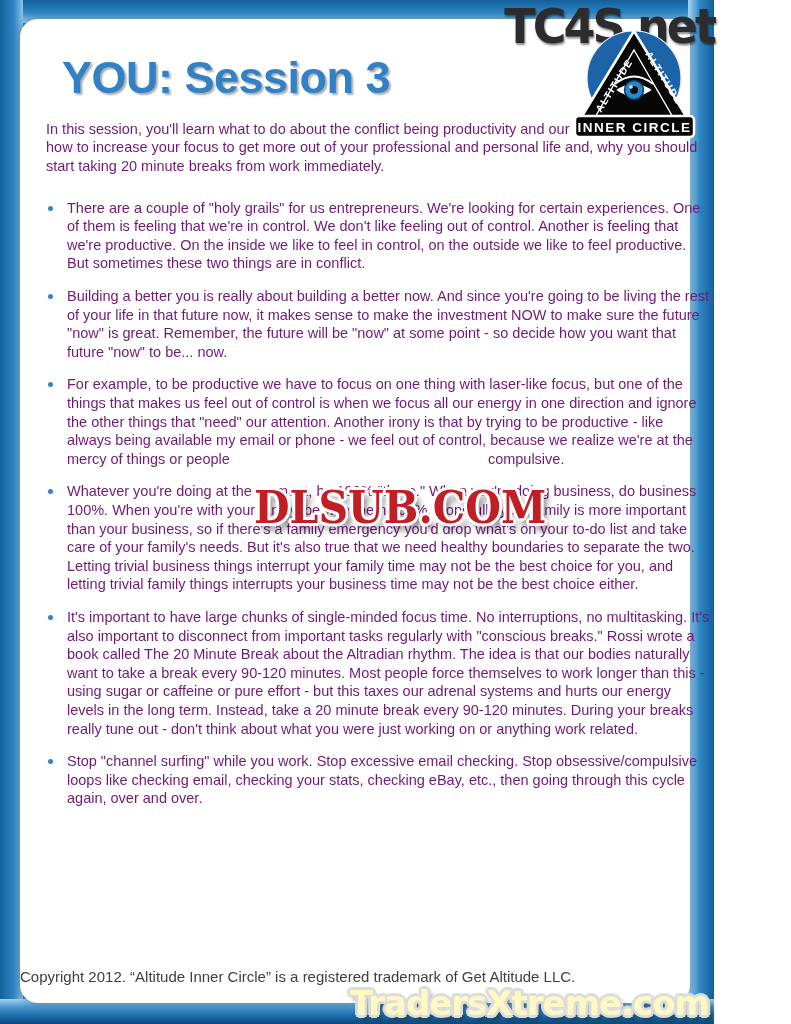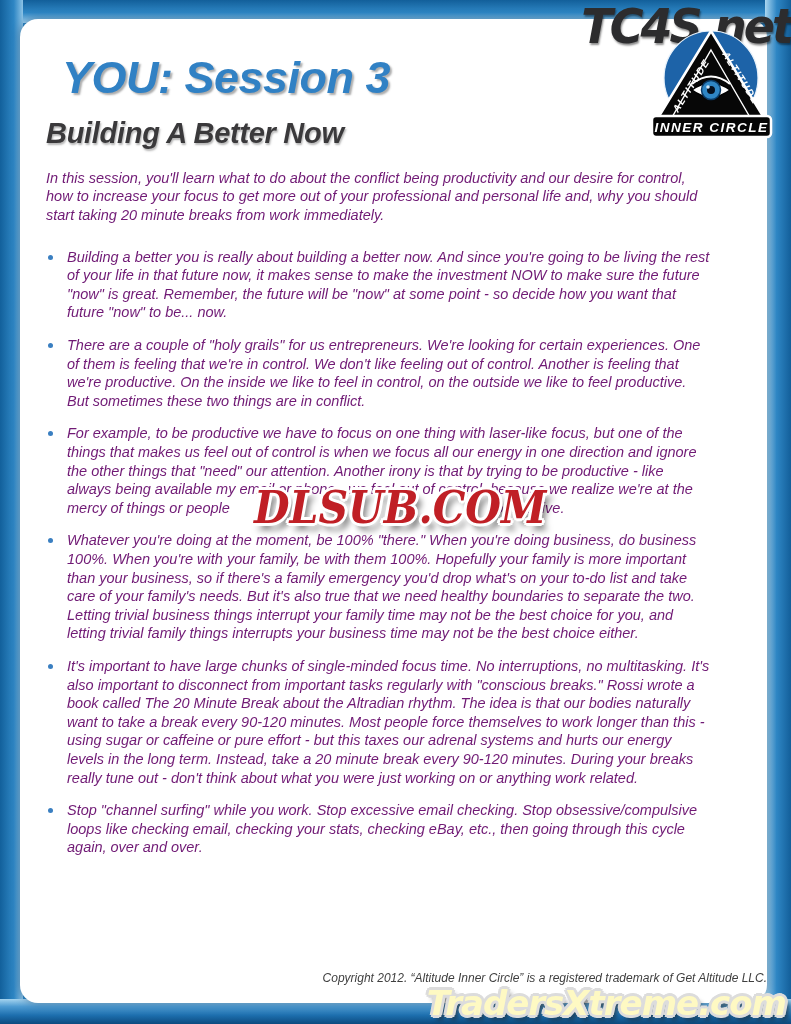--- a/index.html
+++ b/index.html
@@ -1,19 +1,19 @@
 <!DOCTYPE html>
 <html><head>
 <meta charset="utf-8">
 <style>
   html,body { margin:0; padding:0; }
   body { width:791px; height:1024px; overflow:hidden; background:#ffffff;
          font-family:"Liberation Sans", sans-serif; }
 
-  .frame { position:relative; width:791px; height:1024px; background:#2e86c4;font-style:italic; }
+  .frame { position:relative; width:714px; height:1024px; background:#2e86c4; }
 
   
   .b-top    { position:absolute; top:0; left:0; right:0; height:23px;
               background:linear-gradient(to bottom,#125f9a 0%,#2e86c4 55%,#9ccfee 100%); }
   .b-left   { position:absolute; top:0; bottom:0; left:0; width:23px;
               background:linear-gradient(to right,#12609b 0%,#2e86c4 60%,#8cc3e6 100%); }
   .b-right  { position:absolute; top:0; bottom:0; right:0; width:26px;
               background:linear-gradient(to left,#135f9a 0%,#2e86c4 55%,#aad6f0 100%); }
   .b-bottom { position:absolute; bottom:0; left:0; right:0; height:25px;
               background:linear-gradient(to bottom,#a5d4ef 0%,#4e9bd2 30%,#1d6fae 65%,#0c4a7e 100%); }
@@ -56,22 +56,22 @@
   .wm-traders { position:absolute; bottom:1px; right:5px; z-index:6;
               font-family:"DejaVu Sans", sans-serif; font-weight:bold;
               font-size:34px; color:#fef9c3; letter-spacing:-1px;
               text-shadow:
                 -2px -2px 0 #dcdcdc, 2px -2px 0 #dcdcdc, -2px 2px 0 #dcdcdc, 2px 2px 0 #dcdcdc,
                 -3px 0 0 #dcdcdc, 3px 0 0 #dcdcdc, 0 3px 0 #dcdcdc, 0 -3px 0 #dcdcdc,
                 4px 5px 5px rgba(30,30,30,.65); }
 
   .logo { position:absolute; top:27px; right:16px; width:127px; height:113px; z-index:5; }
 
-  .footer { position:absolute; bottom:18px; left:0; right:0; text-align:right;
-            font-size:12px; color:#3f3f3f; }
+  .footer { position:absolute; bottom:18px; left:0; right:0; text-align:left;
+            font-size:15px; color:#3f3f3f; }
 </style>
 </head>
 <body>
 
 <div class="frame">
 
   <div class="b-top"></div>
   <div class="b-left"></div>
   <div class="b-right"></div>
   <div class="b-bottom"></div>
@@ -91,30 +91,29 @@
     </g>
     <text transform="translate(30,86) rotate(-58)" fill="#ffffff" font-size="10" font-weight="bold" letter-spacing="1.5" font-family="Liberation Sans, sans-serif">ALTITUDE</text>
     <text transform="translate(74,27) rotate(58)" fill="#ffffff" font-size="10" font-weight="bold" letter-spacing="1.5" font-family="Liberation Sans, sans-serif">ALTITUDE</text>
     <rect x="4" y="89" width="119" height="21" rx="4" fill="#050505" stroke="#ffffff" stroke-width="2.5"></rect>
     <text x="63.5" y="104.5" text-anchor="middle" fill="#ffffff" font-size="13.5" font-weight="bold" letter-spacing="1.5" font-family="Liberation Sans, sans-serif">INNER CIRCLE</text>
   </svg>
 
   <div class="page">
 
     <h1 class="title">YOU: Session 3</h1>
-    <h2 class="subtitle">Building A Better Now</h2>
 
     <p class="bodytext intro">In this session, you'll learn what to do about the conflict being productivity and our desire for control, how to increase your focus to get more out of your professional and personal life and, why you should start taking 20 minute breaks from work immediately.</p>
 
     <ul class="bullets bodytext">
       <li>
-        <span>Building a better you is really about building a better now. And since you're going to be living the rest of your life in that future now, it makes sense to make the investment NOW to make sure the future "now" is great. Remember, the future will be "now" at some point - so decide how you want that future "now" to be... now.</span>
+        <span>There are a couple of "holy grails" for us entrepreneurs. We're looking for certain experiences. One of them is feeling that we're in control. We don't like feeling out of control. Another is feeling that we're productive. On the inside we like to feel in control, on the outside we like to feel productive. But sometimes these two things are in conflict.</span>
       </li>
       <li>
-        <span>There are a couple of "holy grails" for us entrepreneurs. We're looking for certain experiences. One of them is feeling that we're in control. We don't like feeling out of control. Another is feeling that we're productive. On the inside we like to feel in control, on the outside we like to feel productive. But sometimes these two things are in conflict.</span>
+        <span>Building a better you is really about building a better now. And since you're going to be living the rest of your life in that future now, it makes sense to make the investment NOW to make sure the future "now" is great. Remember, the future will be "now" at some point - so decide how you want that future "now" to be... now.</span>
       </li>
       <li>
         <span>For example, to be productive we have to focus on one thing with laser-like focus, but one of the things that makes us feel out of control is when we focus all our energy in one direction and ignore the other things that "need" our attention. Another irony is that by trying to be productive - like always being available my email or phone - we feel out of control, because we realize we're at the mercy of things or people</span>
         <span class="gap-spacer"></span>
         <span>compulsive.</span>
       </li>
       <li>
         <span>Whatever you're doing at the moment, be 100% "there." When you're doing business, do business 100%. When you're with your family, be with them 100%. Hopefully your family is more important than your business, so if there's a family emergency you'd drop what's on your to-do list and take care of your family's needs. But it's also true that we need healthy boundaries to separate the two. Letting trivial business things interrupt your family time may not be the best choice for you, and letting trivial family things interrupts your business time may not be the best choice either.</span>
       </li>
       <li>

